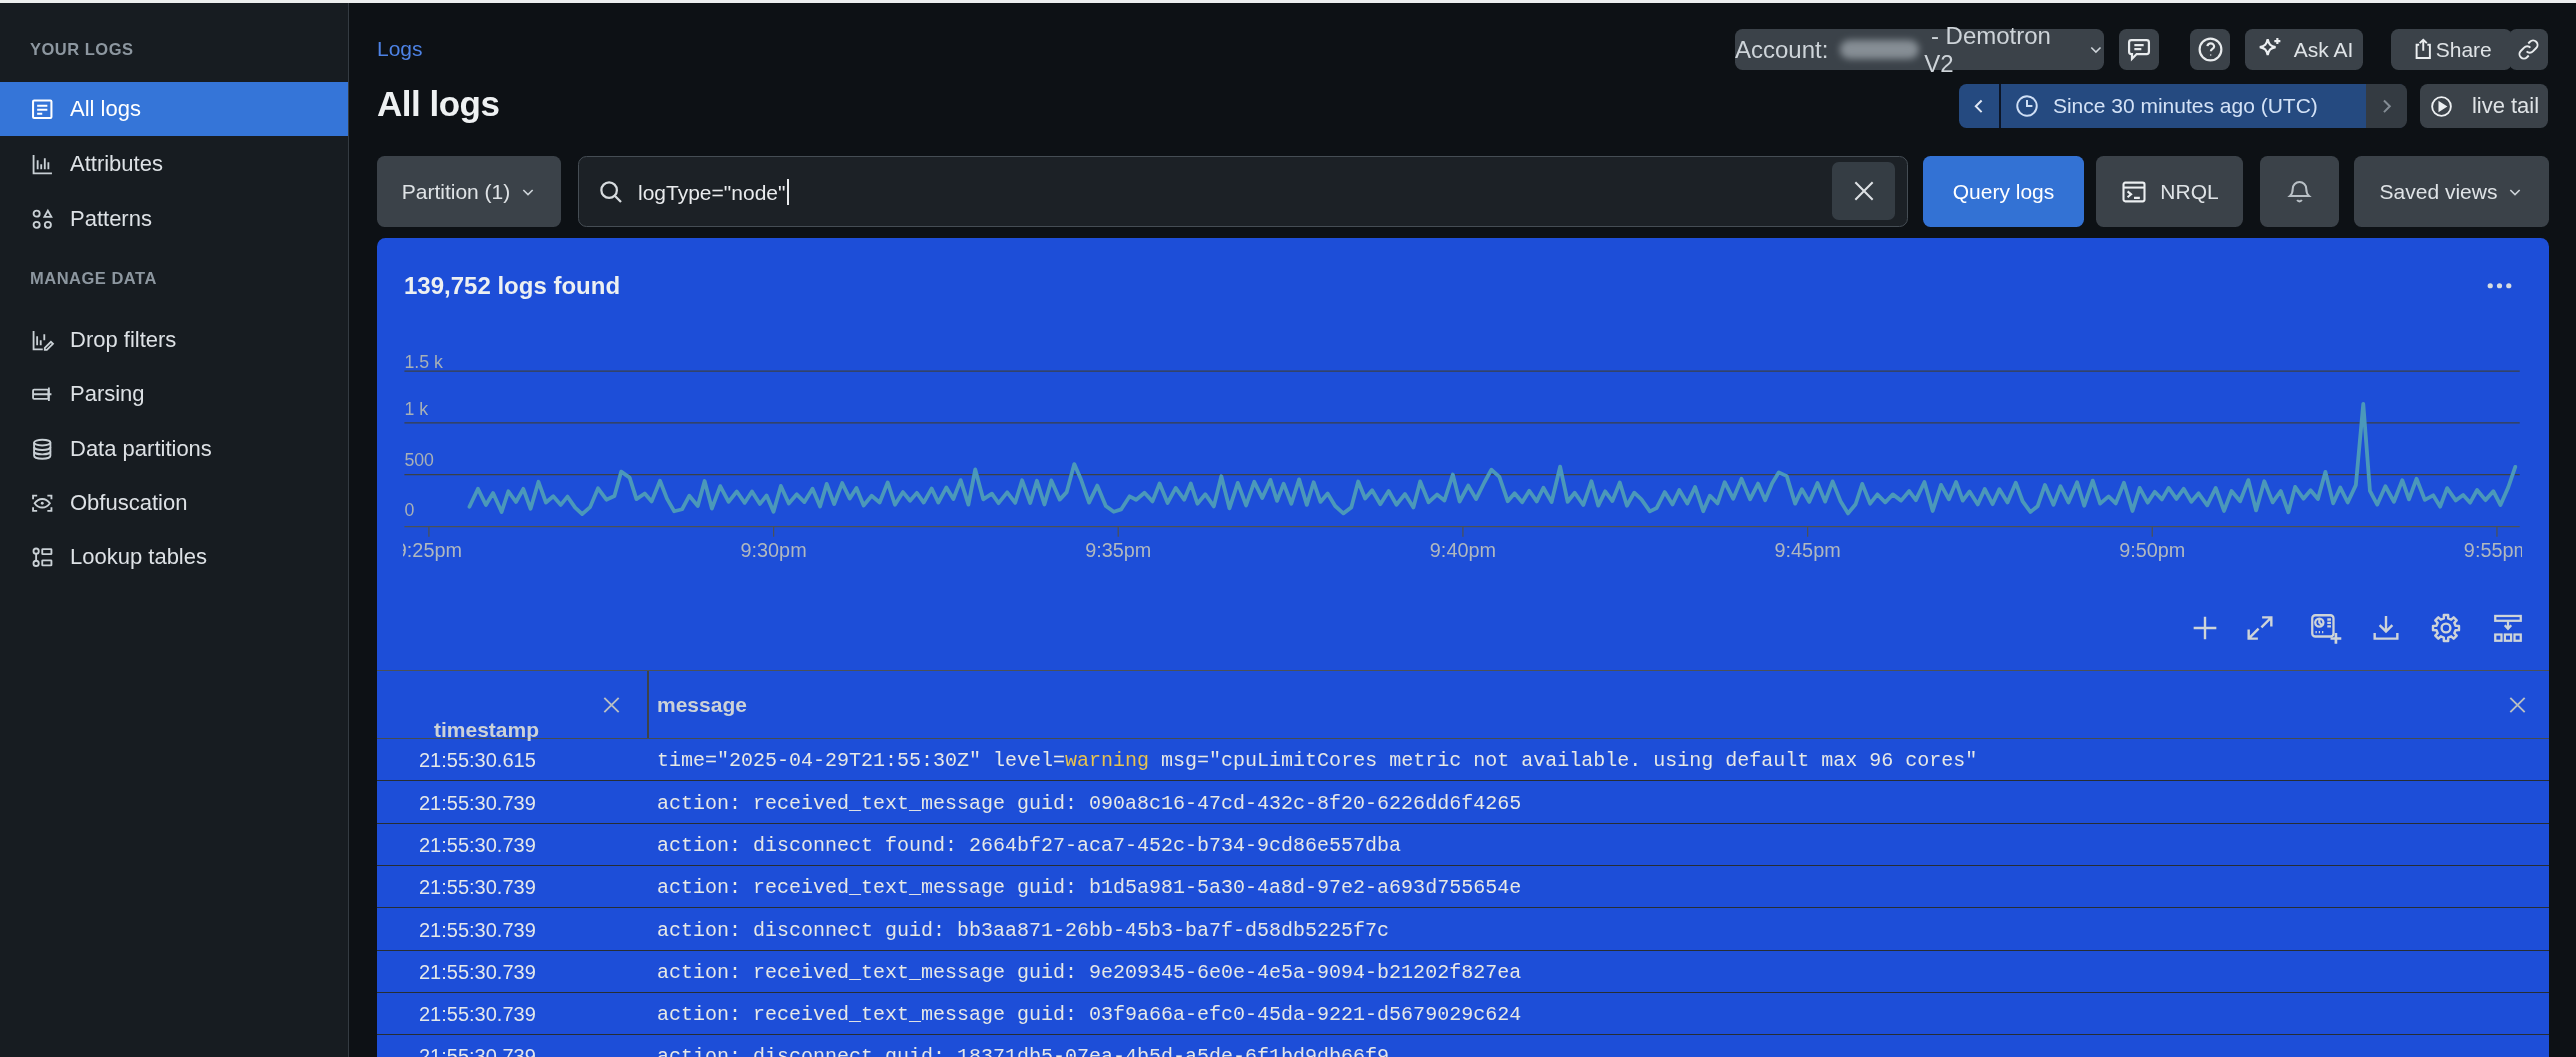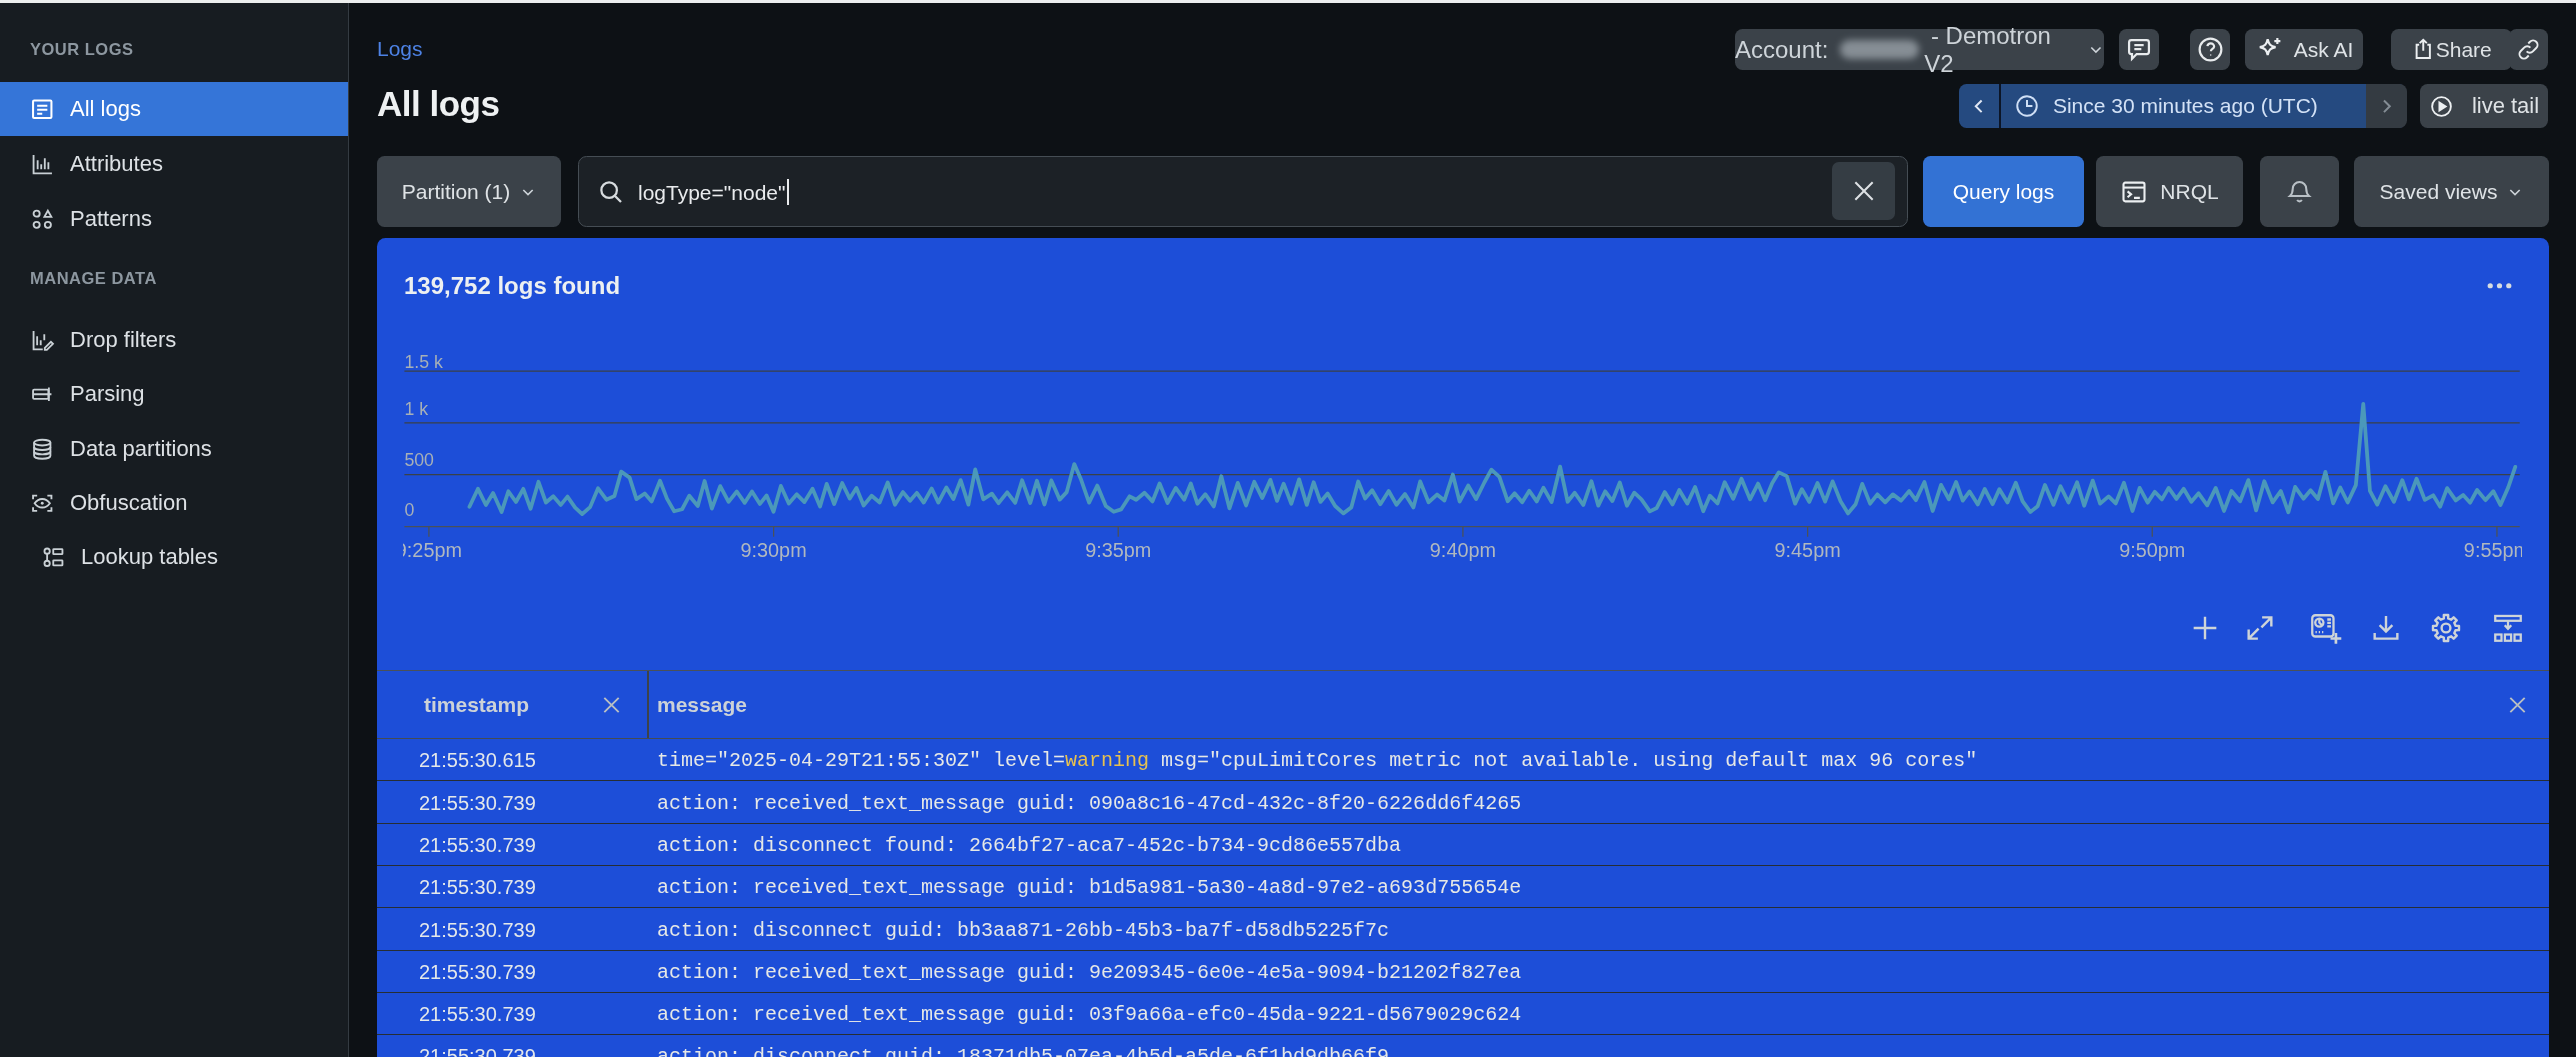--- a/index.html
+++ b/index.html
@@ -108,21 +108,21 @@
     <div class="lbl">Data partitions</div>
   </div>
   <div class="sitem" style="top:473px;">
     <svg class="ic" viewBox="0 0 24 24" fill="none" stroke="currentColor" stroke-width="1.8">
       <path d="M3 8V4.5h4M17 4.5h4V8M21 16v3.5h-4M7 19.5H3V16"></path>
       <path d="M4.5 12s3-4.2 7.5-4.2S19.5 12 19.5 12s-3 4.2-7.5 4.2S4.5 12 4.5 12z"></path>
       <circle cx="12" cy="12" r="1.4" fill="currentColor" stroke="none"></circle>
     </svg>
     <div class="lbl">Obfuscation</div>
   </div>
-  <div class="sitem" style="top:527px;margin-left:11px;">
+  <div class="sitem" style="top:527px;">
     <svg class="ic" viewBox="0 0 24 24" fill="none" stroke="currentColor" stroke-width="1.8">
       <circle cx="6" cy="6" r="2.6"></circle>
       <circle cx="6" cy="18" r="2.6"></circle>
       <path d="M6 8.6v6.8"></path>
       <rect x="12" y="4" width="9" height="5" rx="0.5"></rect>
       <rect x="12" y="15" width="9" height="5" rx="0.5"></rect>
     </svg>
     <div class="lbl">Lookup tables</div>
   </div>
 </div>
@@ -308,21 +308,21 @@
   </svg>
   <svg class="tico" style="left:2114px; top:373px;" viewBox="0 0 24 24" fill="none" stroke="currentColor" stroke-width="1.6">
     <rect x="3" y="3.5" width="18" height="3.4"></rect>
     <path d="M12 6.9v5.2M9.7 10l2.3 2.6L14.3 10"></path>
     <rect x="3" y="16.6" width="4.4" height="4.4"></rect>
     <rect x="9.8" y="16.6" width="4.4" height="4.4"></rect>
     <rect x="16.6" y="16.6" width="4.4" height="4.4"></rect>
   </svg>
 
   <div id="thead" class="abs">
-    <div class="htxt" style="left:47px;">timestamp</div>
+    <div class="htxt" style="left:57px;margin-top:25px;">timestamp</div>
     <svg class="hx" style="left:223px;" viewBox="0 0 24 24" fill="none" stroke="currentColor" stroke-width="2">
         <path d="M4.5 4.5l15 15M19.5 4.5l-15 15"></path>
       </svg>
     <div id="coldiv"></div>
     <div class="htxt" style="left:280px;">message</div>
     <svg class="hx" style="left:2129px;" viewBox="0 0 24 24" fill="none" stroke="currentColor" stroke-width="2">
         <path d="M4.5 4.5l15 15M19.5 4.5l-15 15"></path>
       </svg>
   </div>
   <div class="trow" style="top:501px;">

